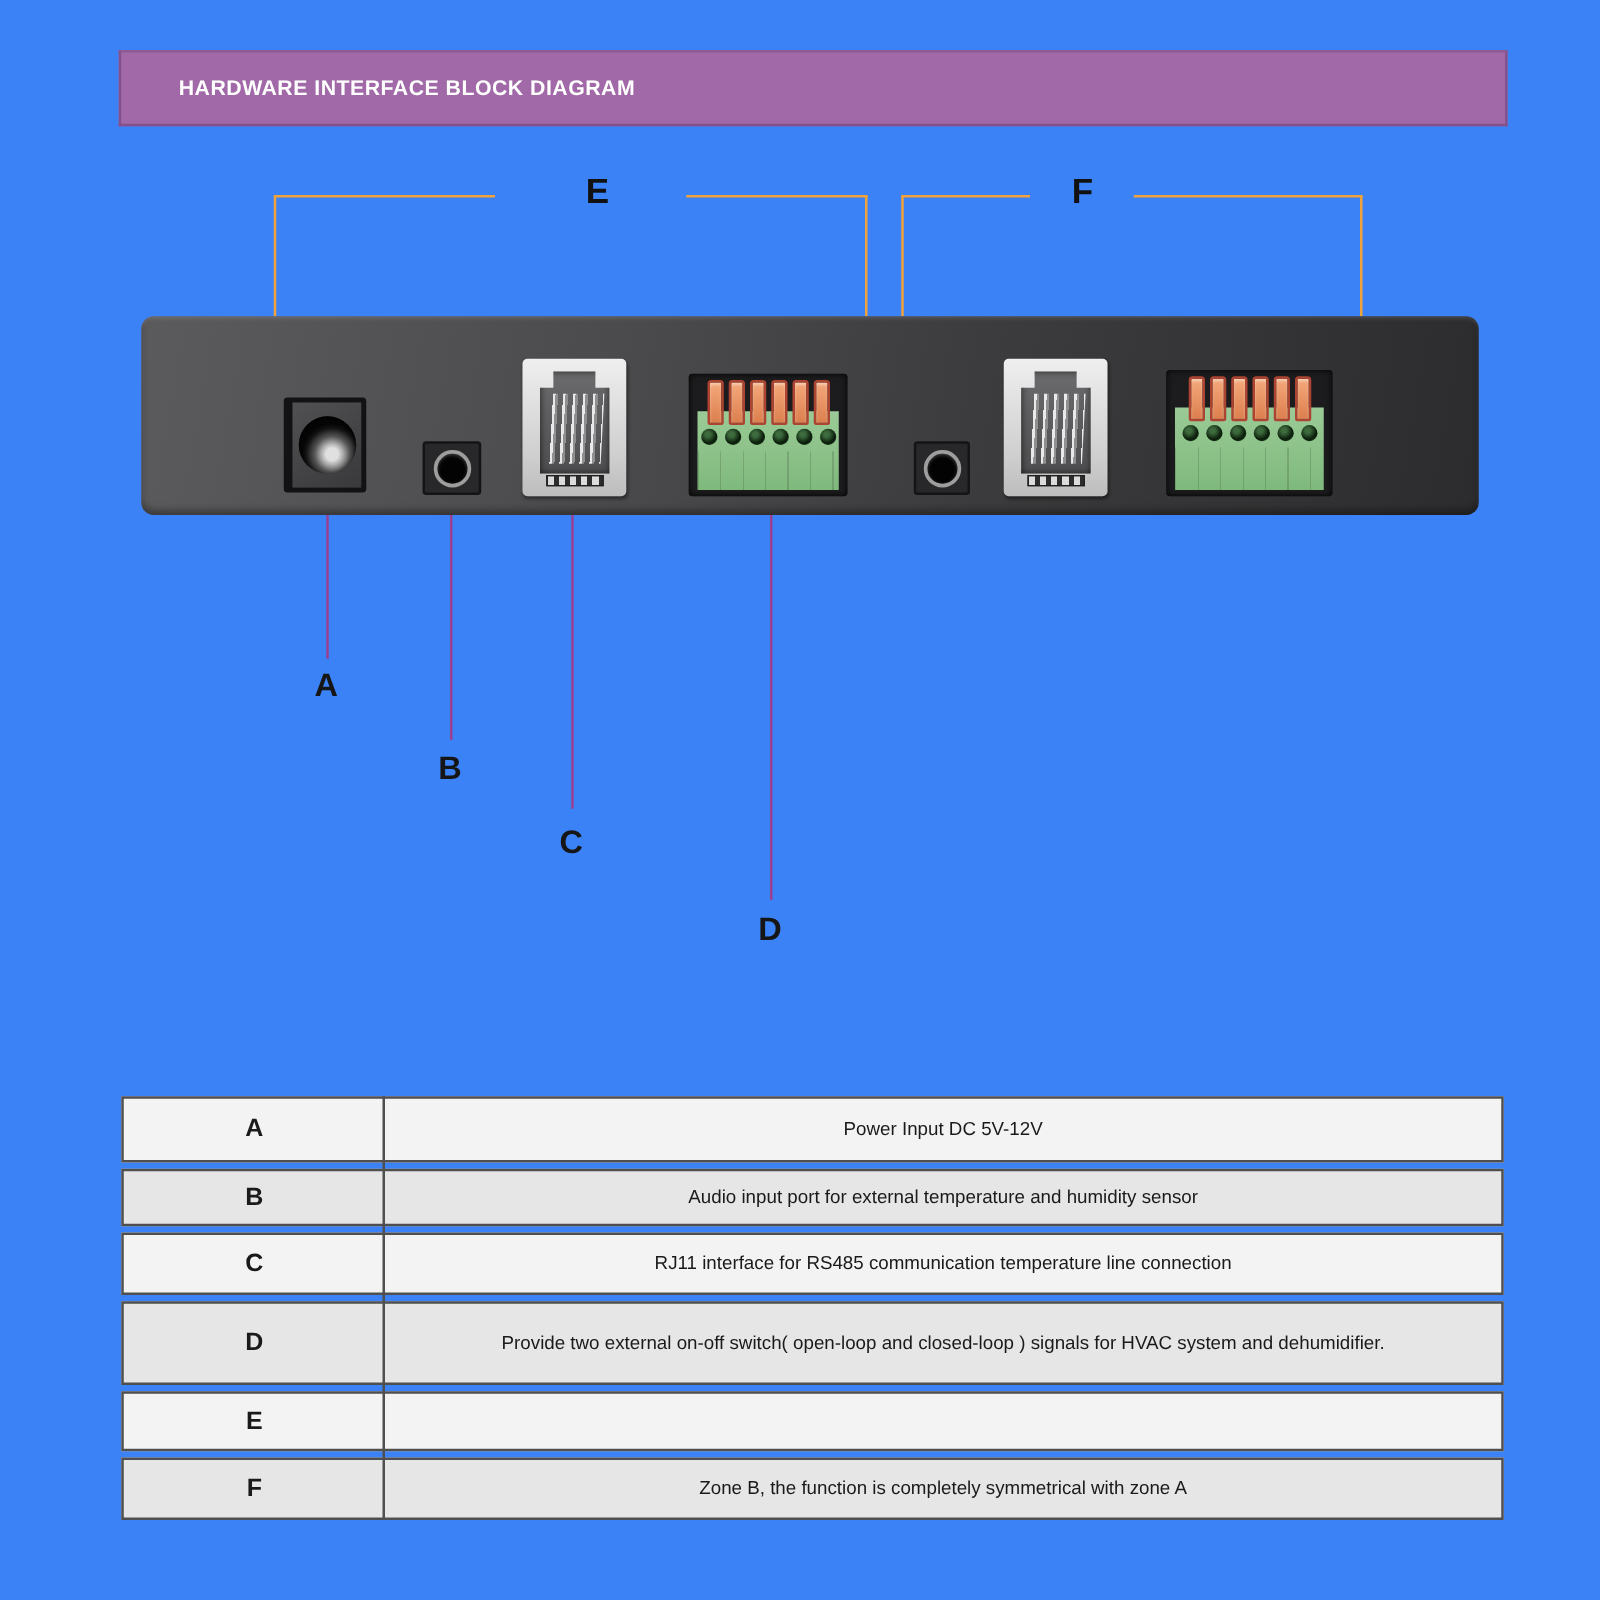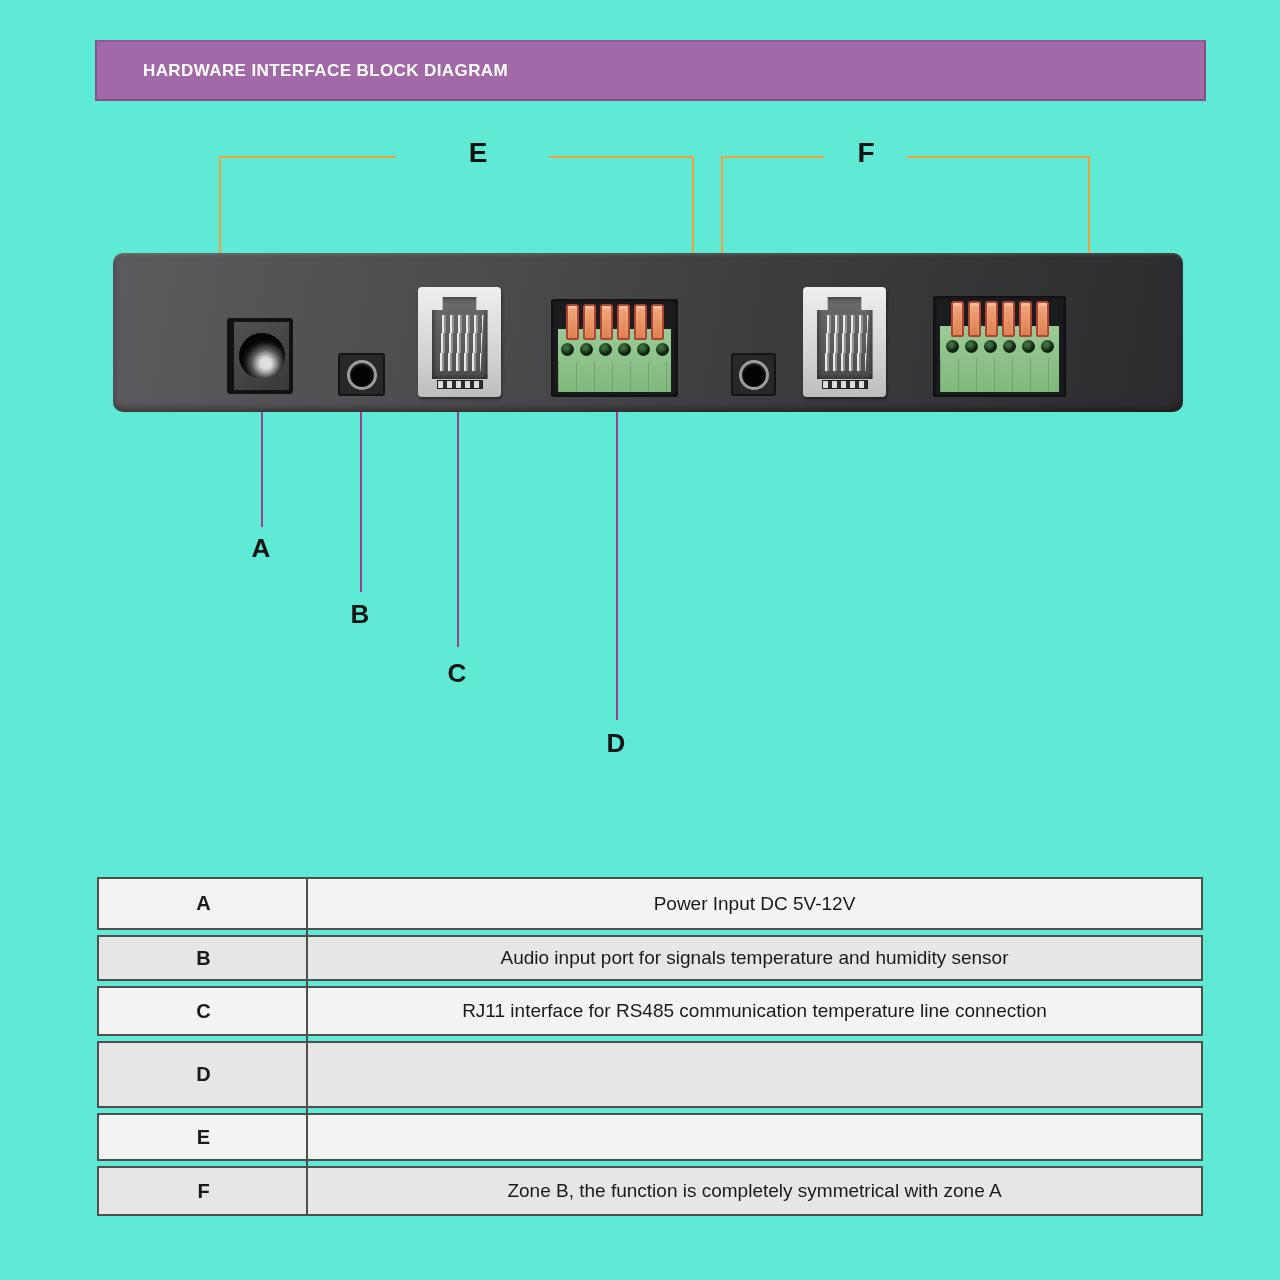--- a/index.html
+++ b/index.html
@@ -1,16 +1,16 @@
 <!DOCTYPE html>
 <html><head>
 <meta charset="utf-8">
 <style>
   html,body{margin:0;padding:0;background:#ffffff;}
-  .canvas{position:relative;width:1280px;height:1280px;background:#5eead4;overflow:hidden;
+  .canvas{position:relative;width:1280px;height:1280px;background:#3b82f6;overflow:hidden;
           font-family:"Liberation Sans","DejaVu Sans",sans-serif;color:#1a1a1a;}
 
   
   .header{position:absolute;left:95px;top:40px;width:1111px;height:61px;box-sizing:border-box;
           background:#a169a7;border:2px solid #83518c;border-top-color:#8d5a95;
           display:flex;align-items:center;}
   .header span{margin-left:46px;font-size:17px;font-weight:bold;color:#ffffff;letter-spacing:.4px;}
 
   
   .h-line{position:absolute;height:2px;background:#f0a23b;}
@@ -70,21 +70,21 @@
         background:radial-gradient(circle at 40% 35%,#3d6b3d 0 2px,#0a1c0a 60%,#2e5230);}
 
   
   .ref-table{position:absolute;left:97px;top:877px;width:1106px;}
   .t-row{position:relative;box-sizing:border-box;border:2px solid #4f4f4f;margin-bottom:5px;
          display:flex;align-items:center;}
   .t-row.light{background:#f3f3f3;}
   .t-row.dark{background:#e6e6e6;}
   .t-key{width:209px;flex:0 0 209px;text-align:center;font-size:20px;font-weight:bold;}
   .t-desc{flex:1;display:flex;justify-content:center;}
-  .desc-inner{max-width:845px;text-align:left;font-size:19px;line-height:1.55;}
+  .desc-inner{max-width:845px;text-align:left;font-size:15px;line-height:1.55;}
   .t-divider{position:absolute;left:209px;top:0;bottom:5px;width:2px;background:#4f4f4f;z-index:5;}
 </style>
 </head>
 <body>
 
 <div class="canvas">
 
   <div class="header">
     <span>HARDWARE INTERFACE BLOCK DIAGRAM</span>
   </div>
@@ -190,33 +190,36 @@
     <div class="t-row light" style="height:53px;">
       <div class="t-key">A</div>
       <div class="t-desc">
           <div class="desc-inner">Power Input DC 5V-12V</div>
         </div>
     </div>
 
     <div class="t-row dark" style="height:46px;">
       <div class="t-key">B</div>
       <div class="t-desc">
-          <div class="desc-inner">Audio input port for signals temperature and humidity sensor</div>
+          <div class="desc-inner">Audio input port for external temperature and humidity sensor</div>
         </div>
     </div>
 
     <div class="t-row light" style="height:50px;">
       <div class="t-key">C</div>
       <div class="t-desc">
           <div class="desc-inner">RJ11 interface for RS485 communication temperature line connection</div>
         </div>
     </div>
 
     <div class="t-row dark" style="height:67px;">
       <div class="t-key">D</div>
+      <div class="t-desc">
+          <div class="desc-inner">Provide two external on-off switch( open-loop and closed-loop ) signals for HVAC system and dehumidifier.</div>
+        </div>
     </div>
 
     <div class="t-row light" style="height:48px;">
       <div class="t-key">E</div>
     </div>
 
     <div class="t-row dark" style="height:50px;">
       <div class="t-key">F</div>
       <div class="t-desc">
           <div class="desc-inner">Zone B, the function is completely symmetrical with zone A</div>

